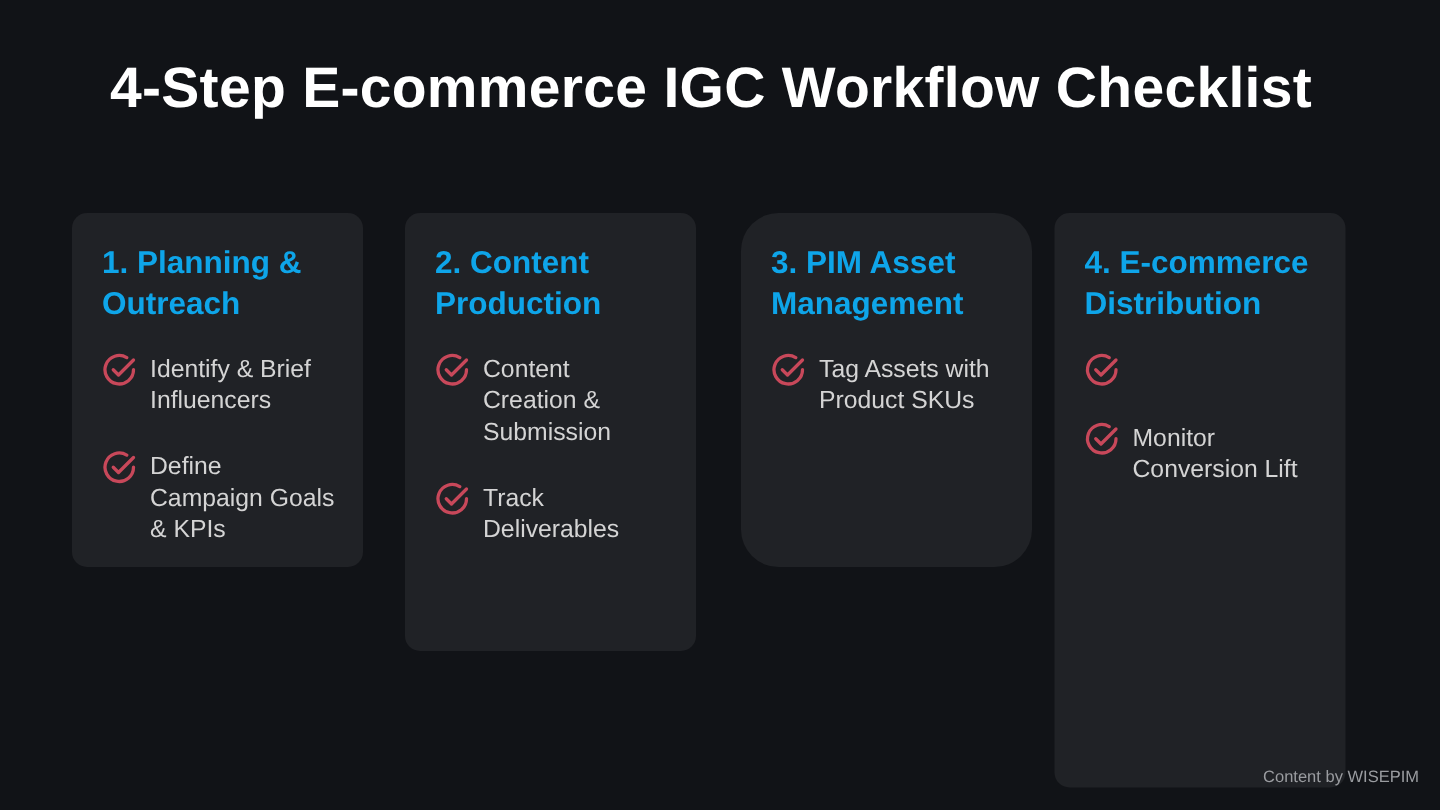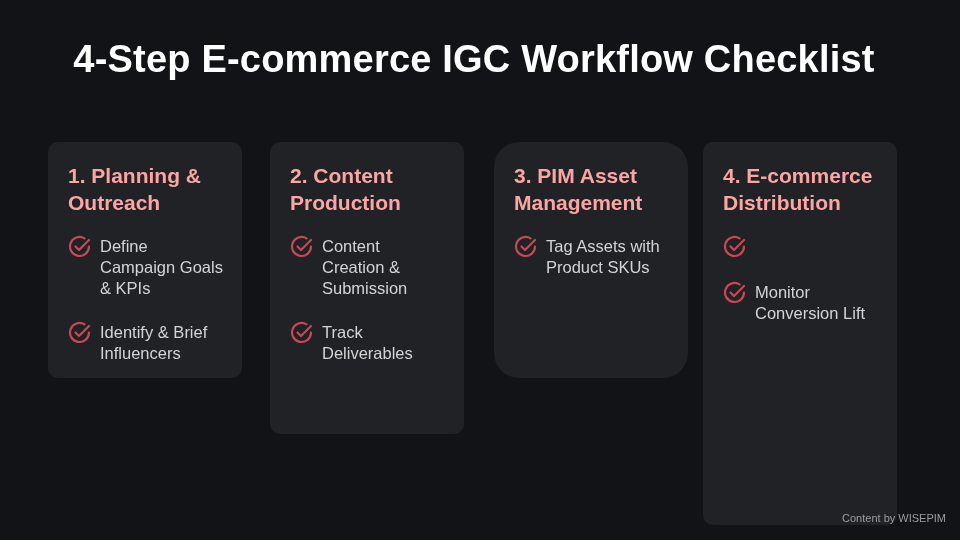--- a/index.html
+++ b/index.html
@@ -14,21 +14,21 @@
     position: absolute; left: 0; top: 38px; width: 948px;
     text-align: center; font-size: 38px; font-weight: bold;
     color: #ffffff; letter-spacing: 0.2px;
   }
   .card {
     position: absolute; top: 142px; width: 194px;
     background: #202226; border-radius: 10px;
     padding: 20px 18px 18px 20px;
   }
   .card-title {
-    font-size: 21px; font-weight: bold; color: #fca5a5;
+    font-size: 21px; font-weight: bold; color: #0ea5e9;
     line-height: 27px; margin-bottom: 20px;
   }
   .item { display: flex; align-items: flex-start; margin-bottom: 23px; }
   .item:last-child { margin-bottom: 0; }
   .check { width: 24px; height: 24px; flex: 0 0 24px; margin-right: 8px; margin-top: -1px; }
   .item-text { font-size: 16.5px; line-height: 21px; color: #d4d4d4; }
   .footer {
     position: absolute; right: 14px; bottom: 16px;
     font-size: 11px; color: #9a9ca0;
   }
@@ -38,28 +38,28 @@
 
 <div class="title">4-Step E-commerce IGC Workflow Checklist</div>
 
 <div class="card" style="left:48px; height:236px;">
   <div class="card-title">1. Planning &amp; Outreach</div>
   <div class="item">
     <svg class="check" viewBox="0 0 24 24">
         <path d="M21 11.5A9.5 9.5 0 1 1 16.5 3.4" fill="none" stroke="#c8485a" stroke-width="2.2" stroke-linecap="round"></path>
         <path d="M7.5 11.5l3.5 3.5L21 5" fill="none" stroke="#c8485a" stroke-width="2.2" stroke-linecap="round" stroke-linejoin="round"></path>
       </svg>
-    <span class="item-text">Define Campaign Goals &amp; KPIs</span>
+    <span class="item-text">Identify &amp; Brief Influencers</span>
   </div>
   <div class="item">
     <svg class="check" viewBox="0 0 24 24">
         <path d="M21 11.5A9.5 9.5 0 1 1 16.5 3.4" fill="none" stroke="#c8485a" stroke-width="2.2" stroke-linecap="round"></path>
         <path d="M7.5 11.5l3.5 3.5L21 5" fill="none" stroke="#c8485a" stroke-width="2.2" stroke-linecap="round" stroke-linejoin="round"></path>
       </svg>
-    <span class="item-text">Identify &amp; Brief Influencers</span>
+    <span class="item-text">Define Campaign Goals &amp; KPIs</span>
   </div>
 </div>
 
 <div class="card" style="left:270px; height:292px;">
   <div class="card-title">2. Content Production</div>
   <div class="item">
     <svg class="check" viewBox="0 0 24 24">
         <path d="M21 11.5A9.5 9.5 0 1 1 16.5 3.4" fill="none" stroke="#c8485a" stroke-width="2.2" stroke-linecap="round"></path>
         <path d="M7.5 11.5l3.5 3.5L21 5" fill="none" stroke="#c8485a" stroke-width="2.2" stroke-linecap="round" stroke-linejoin="round"></path>
       </svg>

